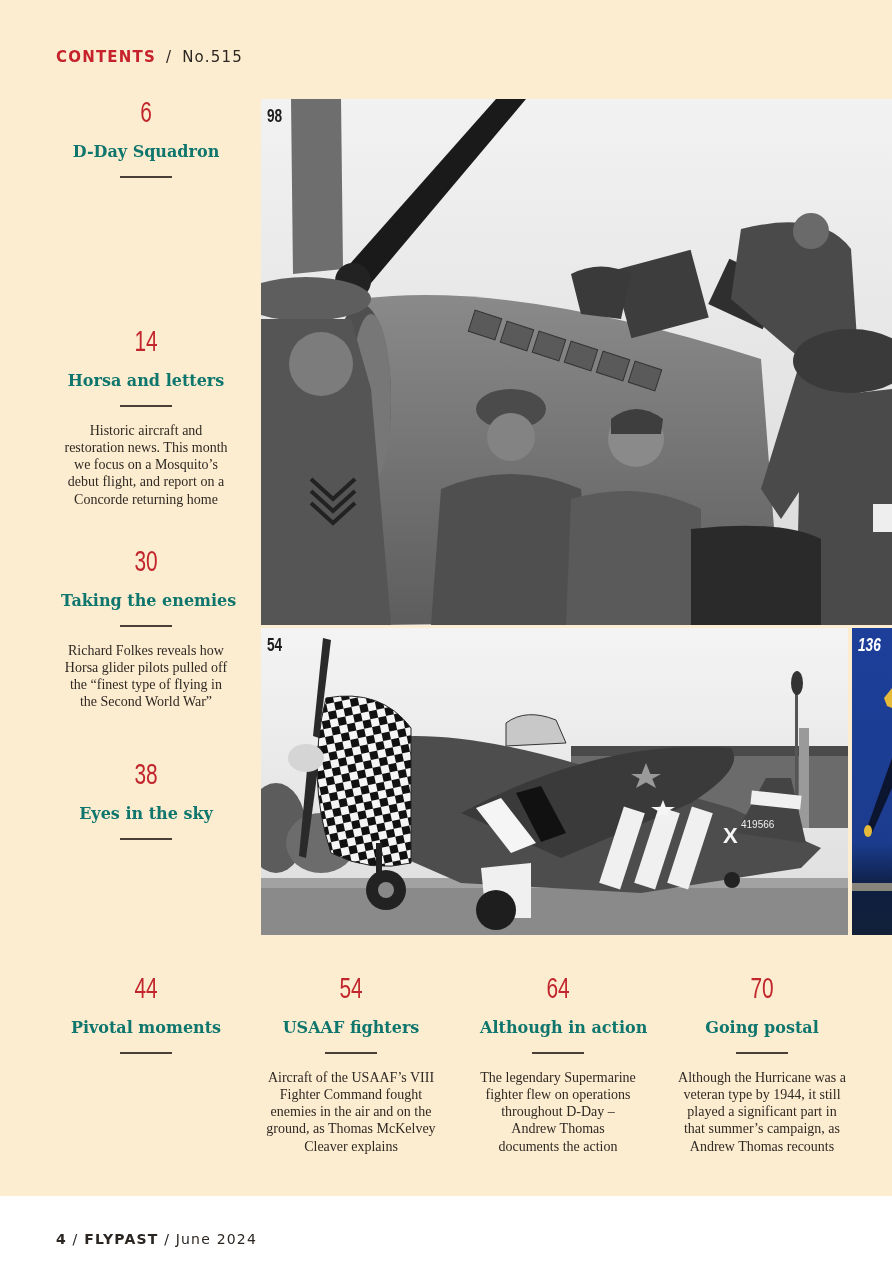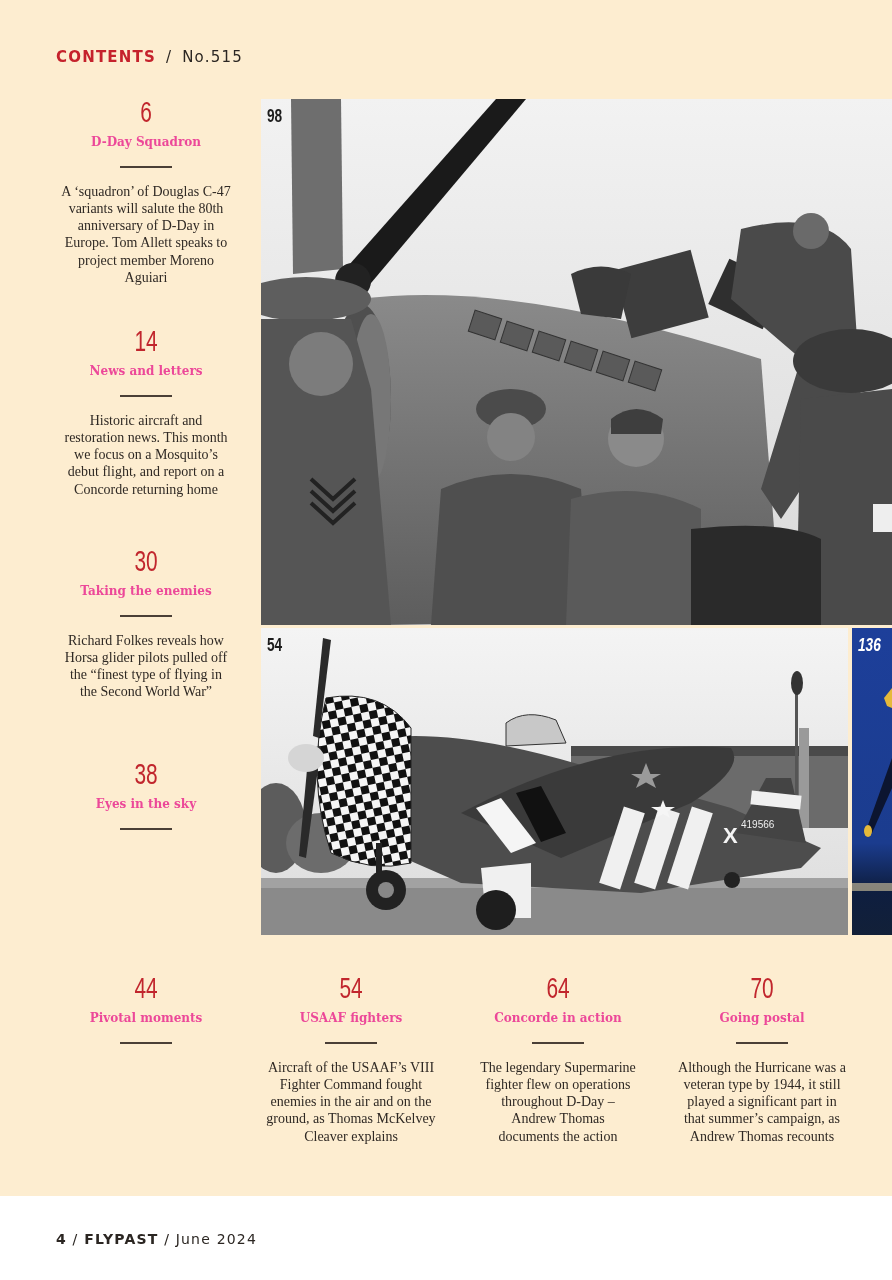--- a/index.html
+++ b/index.html
@@ -24,21 +24,21 @@
     position: absolute; text-align: center;
   }
   .entry .num {
     display: block; color: #c1262d;
     font-family: "Liberation Sans Narrow", "Liberation Sans", sans-serif;
     font-size: 29px; line-height: 32px; transform: scaleX(0.72); transform-origin: center;
     letter-spacing: 0px;
   }
   .entry .title {
     display: block; font-family: "DejaVu Serif", serif; font-weight: bold;
-    font-size: 12px; line-height: 20px; margin-top: 4px; color: #ec4899;
+    font-size: 16px; line-height: 20px; margin-top: 14px; color: #0f766e;
     white-space: nowrap;
   }
   .entry .rule {
     display: block; width: 52px; height: 1.5px; background: #4a3f36;
     margin: 14px auto 15px auto;
   }
   .entry .desc {
     display: block; font-family: "Liberation Serif", serif; font-size: 14px;
     line-height: 17.3px; color: #2f2924;
   }
@@ -69,26 +69,25 @@
 <div class="header">
   <span class="contents">CONTENTS</span>
   <span class="sep">/</span>
   <span class="issue">No.515</span>
 </div>
 
 <div class="entry" style="left:56px; top:96px; width:180px;">
   <span class="num">6</span>
   <span class="title">D-Day Squadron</span>
   <span class="rule"></span>
-  <span class="desc">A ‘squadron’ of Douglas C-47 variants will salute the 80th anniversary of D-Day in Europe. Tom Allett speaks to project member Moreno Aguiari</span>
 </div>
 
 <div class="entry" style="left:61px; top:325px; width:170px;">
   <span class="num">14</span>
-  <span class="title">News and letters</span>
+  <span class="title">Horsa and letters</span>
   <span class="rule"></span>
   <span class="desc">Historic aircraft and restoration news. This month we focus on a Mosquito’s debut flight, and report on a Concorde returning home</span>
 </div>
 
 <div class="entry" style="left:61px; top:545px; width:170px;">
   <span class="num">30</span>
   <span class="title">Taking the enemies</span>
   <span class="rule"></span>
   <span class="desc">Richard Folkes reveals how Horsa glider pilots pulled off the “finest type of flying in the Second World War”</span>
 </div>
@@ -107,21 +106,21 @@
 
 <div class="entry" style="left:263px; top:972px; width:176px;">
   <span class="num">54</span>
   <span class="title">USAAF fighters</span>
   <span class="rule"></span>
   <span class="desc">Aircraft of the USAAF’s VIII Fighter Command fought enemies in the air and on the ground, as Thomas McKelvey Cleaver explains</span>
 </div>
 
 <div class="entry" style="left:480px; top:972px; width:156px;">
   <span class="num">64</span>
-  <span class="title">Concorde in action</span>
+  <span class="title">Although in action</span>
   <span class="rule"></span>
   <span class="desc">The legendary Supermarine fighter flew on operations throughout D-Day – Andrew Thomas documents the action</span>
 </div>
 
 <div class="entry" style="left:676px; top:972px; width:172px;">
   <span class="num">70</span>
   <span class="title">Going postal</span>
   <span class="rule"></span>
   <span class="desc">Although the Hurricane was a veteran type by 1944, it still played a significant part in that summer’s campaign, as Andrew Thomas recounts</span>
 </div>

